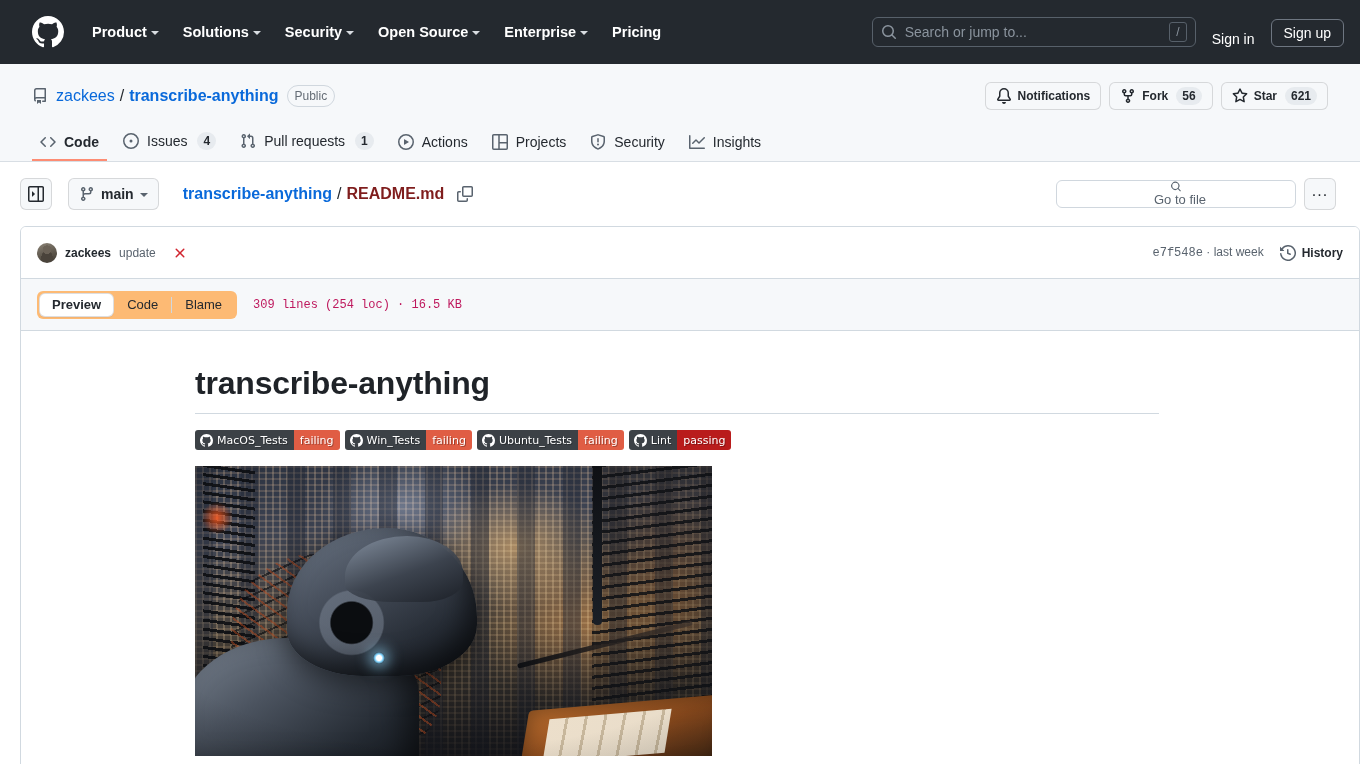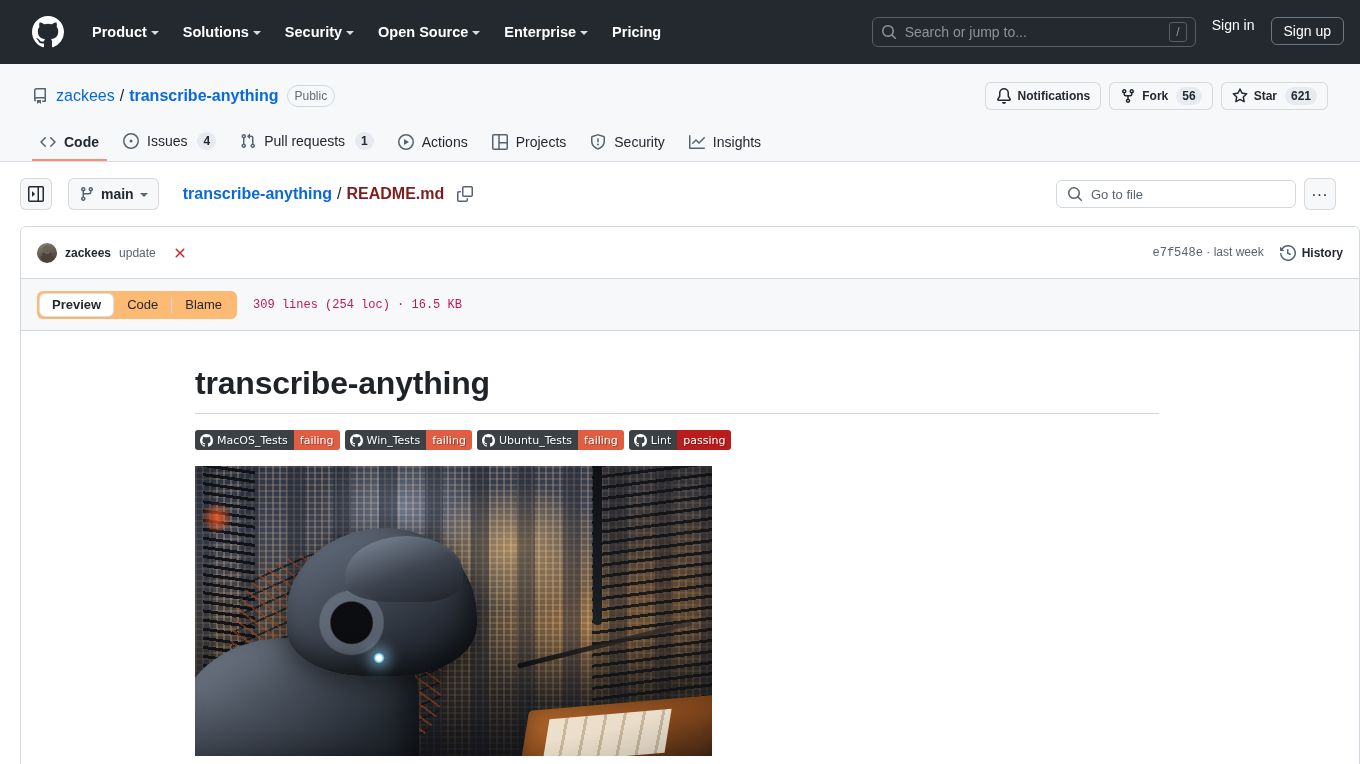--- a/index.html
+++ b/index.html
@@ -28,21 +28,21 @@
     display: flex; align-items: center; gap: 4px;
     color: #ffffff;
     font-size: 14.5px; font-weight: 600;
     padding: 8px 12px;
     border-radius: 6px;
     cursor: pointer;
     white-space: nowrap;
   }
   .caret { width: 0; height: 0; border-left: 4px solid transparent; border-right: 4px solid transparent; border-top: 4px solid #d8dce1; margin-top: 2px; }
 
-  .gh-header-right { margin-left: auto; display: flex; align-items: flex-start; gap: 16px; }
+  .gh-header-right { margin-left: auto; display: flex; align-items: flex-end; gap: 16px; }
   .gh-search {
     width: 324px; height: 30px;
     background: #24292f;
     border: 1px solid #57606a;
     border-radius: 6px;
     display: flex; align-items: center;
     padding: 0 8px;
     cursor: text;
   }
   .gh-search .s-icon { flex: none; margin-right: 8px; display:block; }
@@ -163,20 +163,21 @@
 
   .toolbar-right { margin-left: auto; display: flex; align-items: center; gap: 8px; }
   .goto-file {
     width: 240px; height: 28px;
     border: 1px solid #d0d7de;
     border-radius: 6px;
     background: #ffffff;
     display: flex; align-items: center;
     padding: 0 10px;
     cursor: text;
+    flex-direction: column;
   }
   .goto-file .s-ph { color: #59636e; font-size: 13px; margin-left: 8px; }
   .dots-btn {
     width: 32px; height: 32px;
     border: 1px solid rgba(31,35,40,0.15);
     border-radius: 6px; background: #f6f8fa;
     display: flex; align-items: center; justify-content: center;
     cursor: pointer;
     color: #24292f; font-size: 16px; line-height: 1;
     letter-spacing: 1px;

